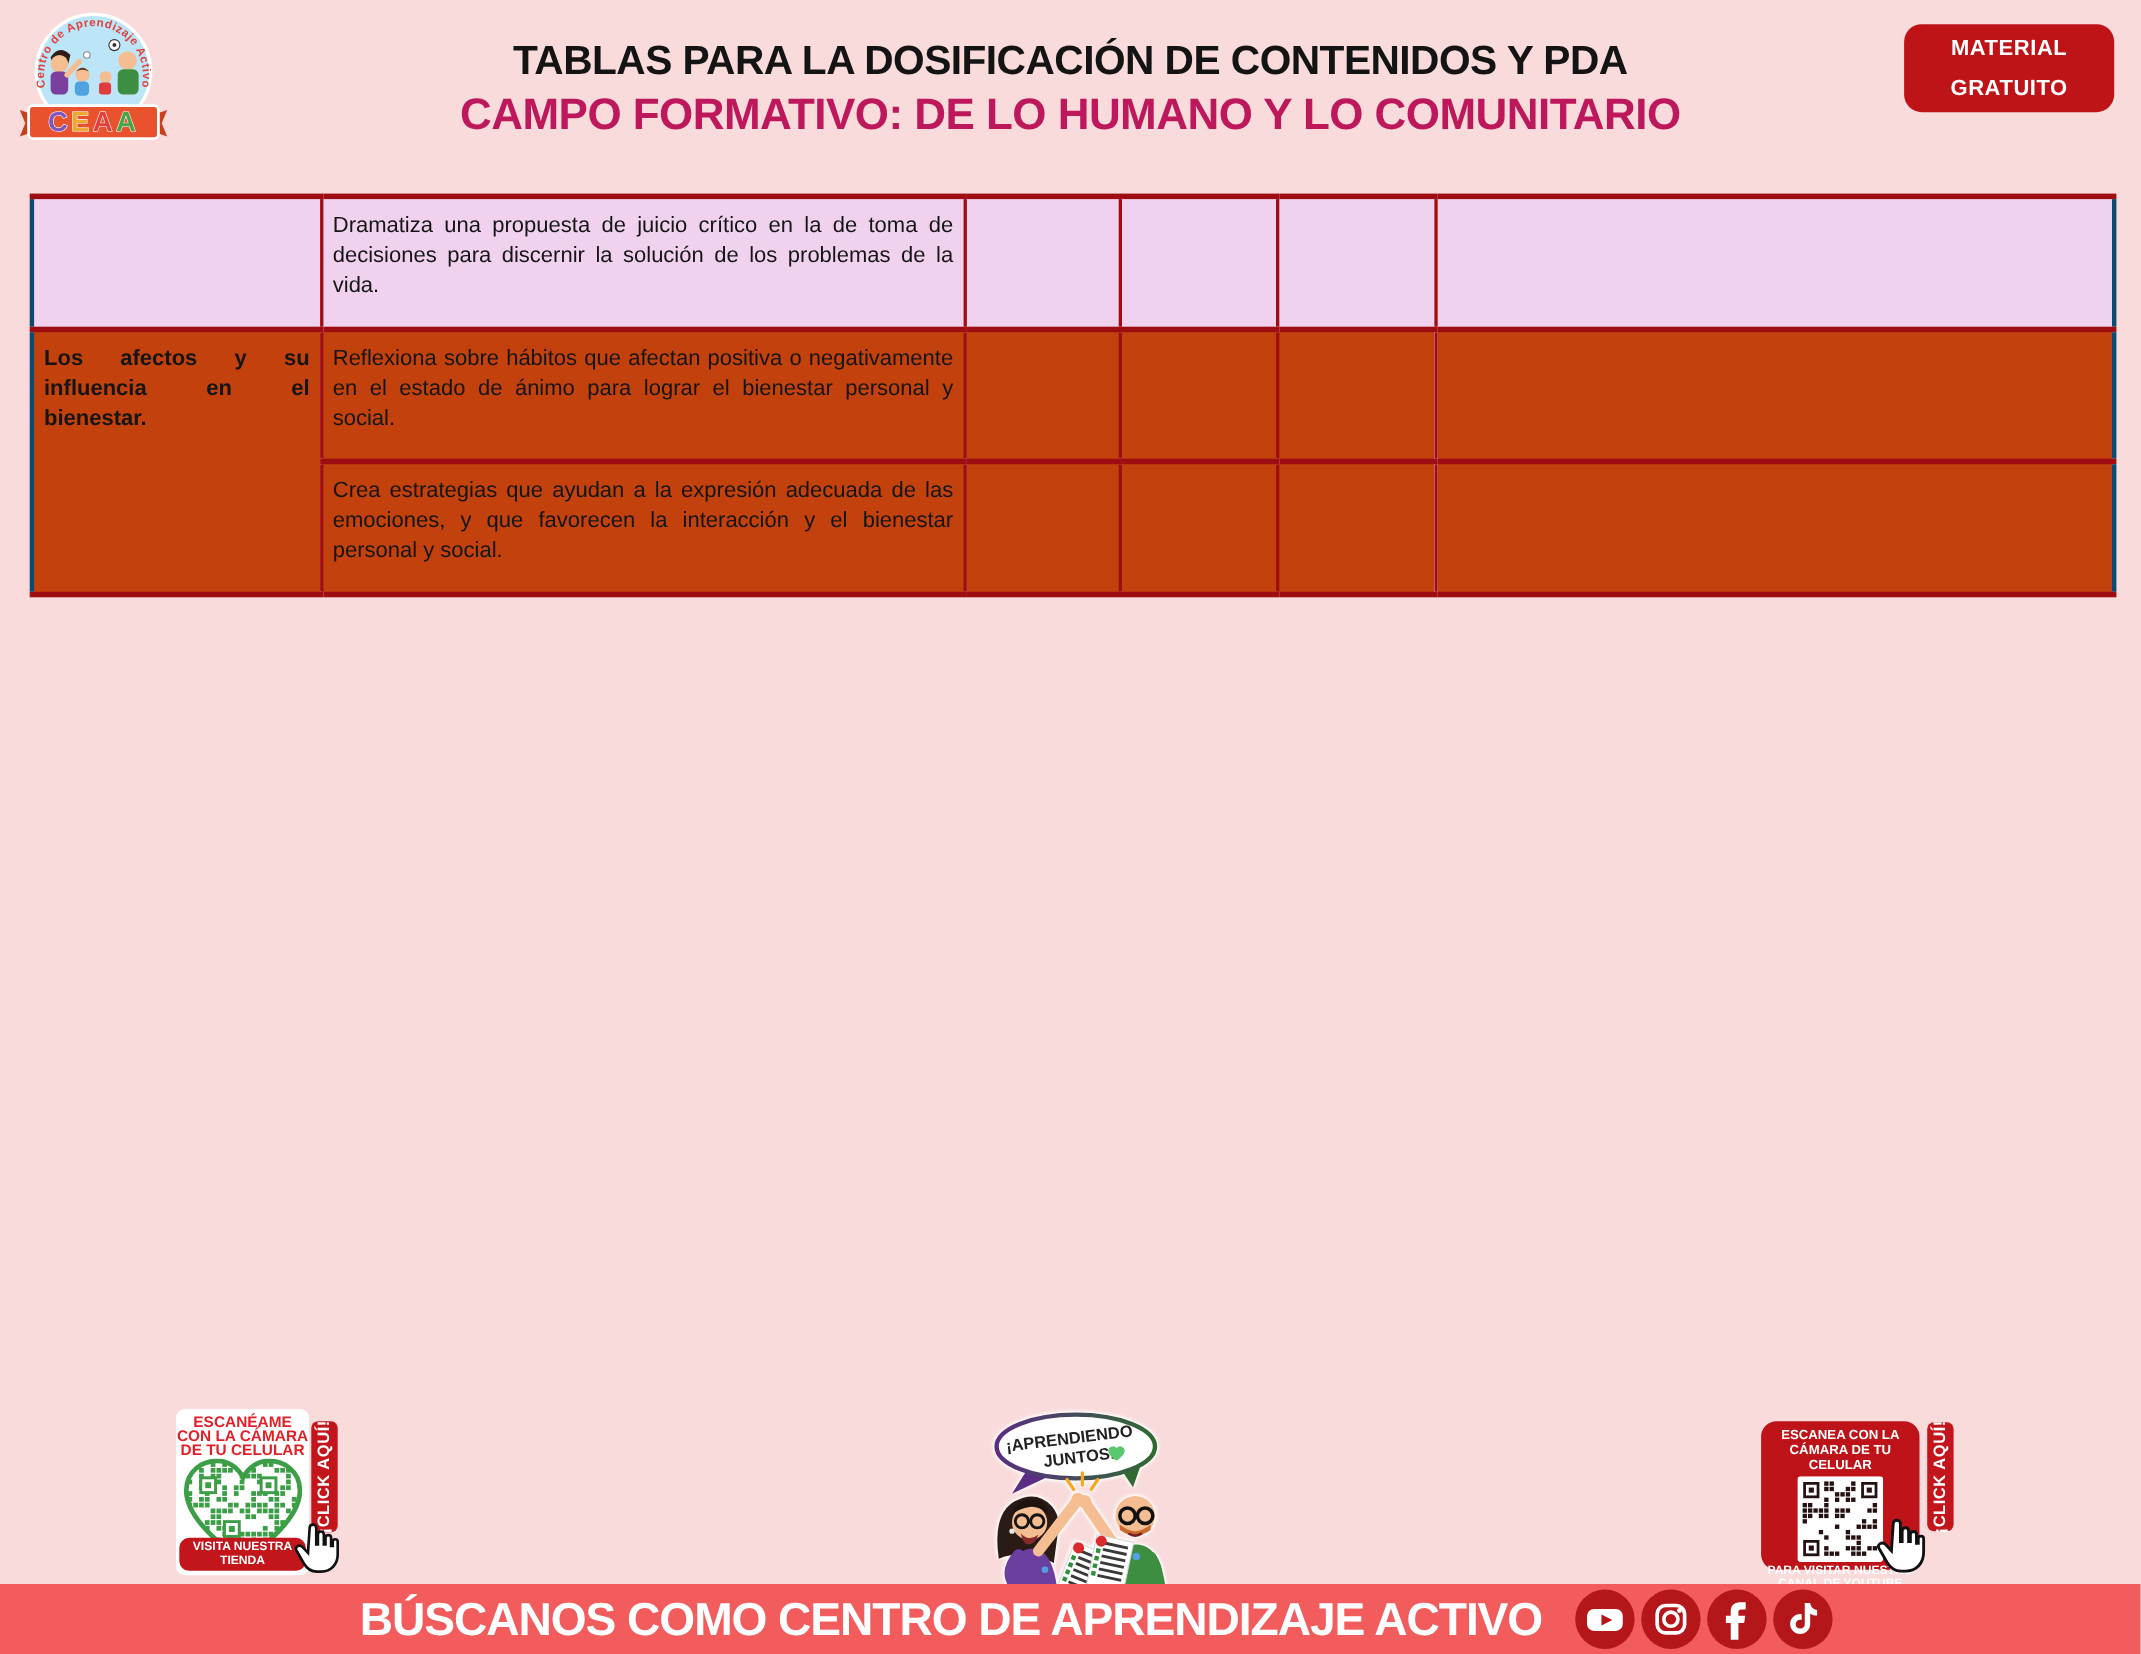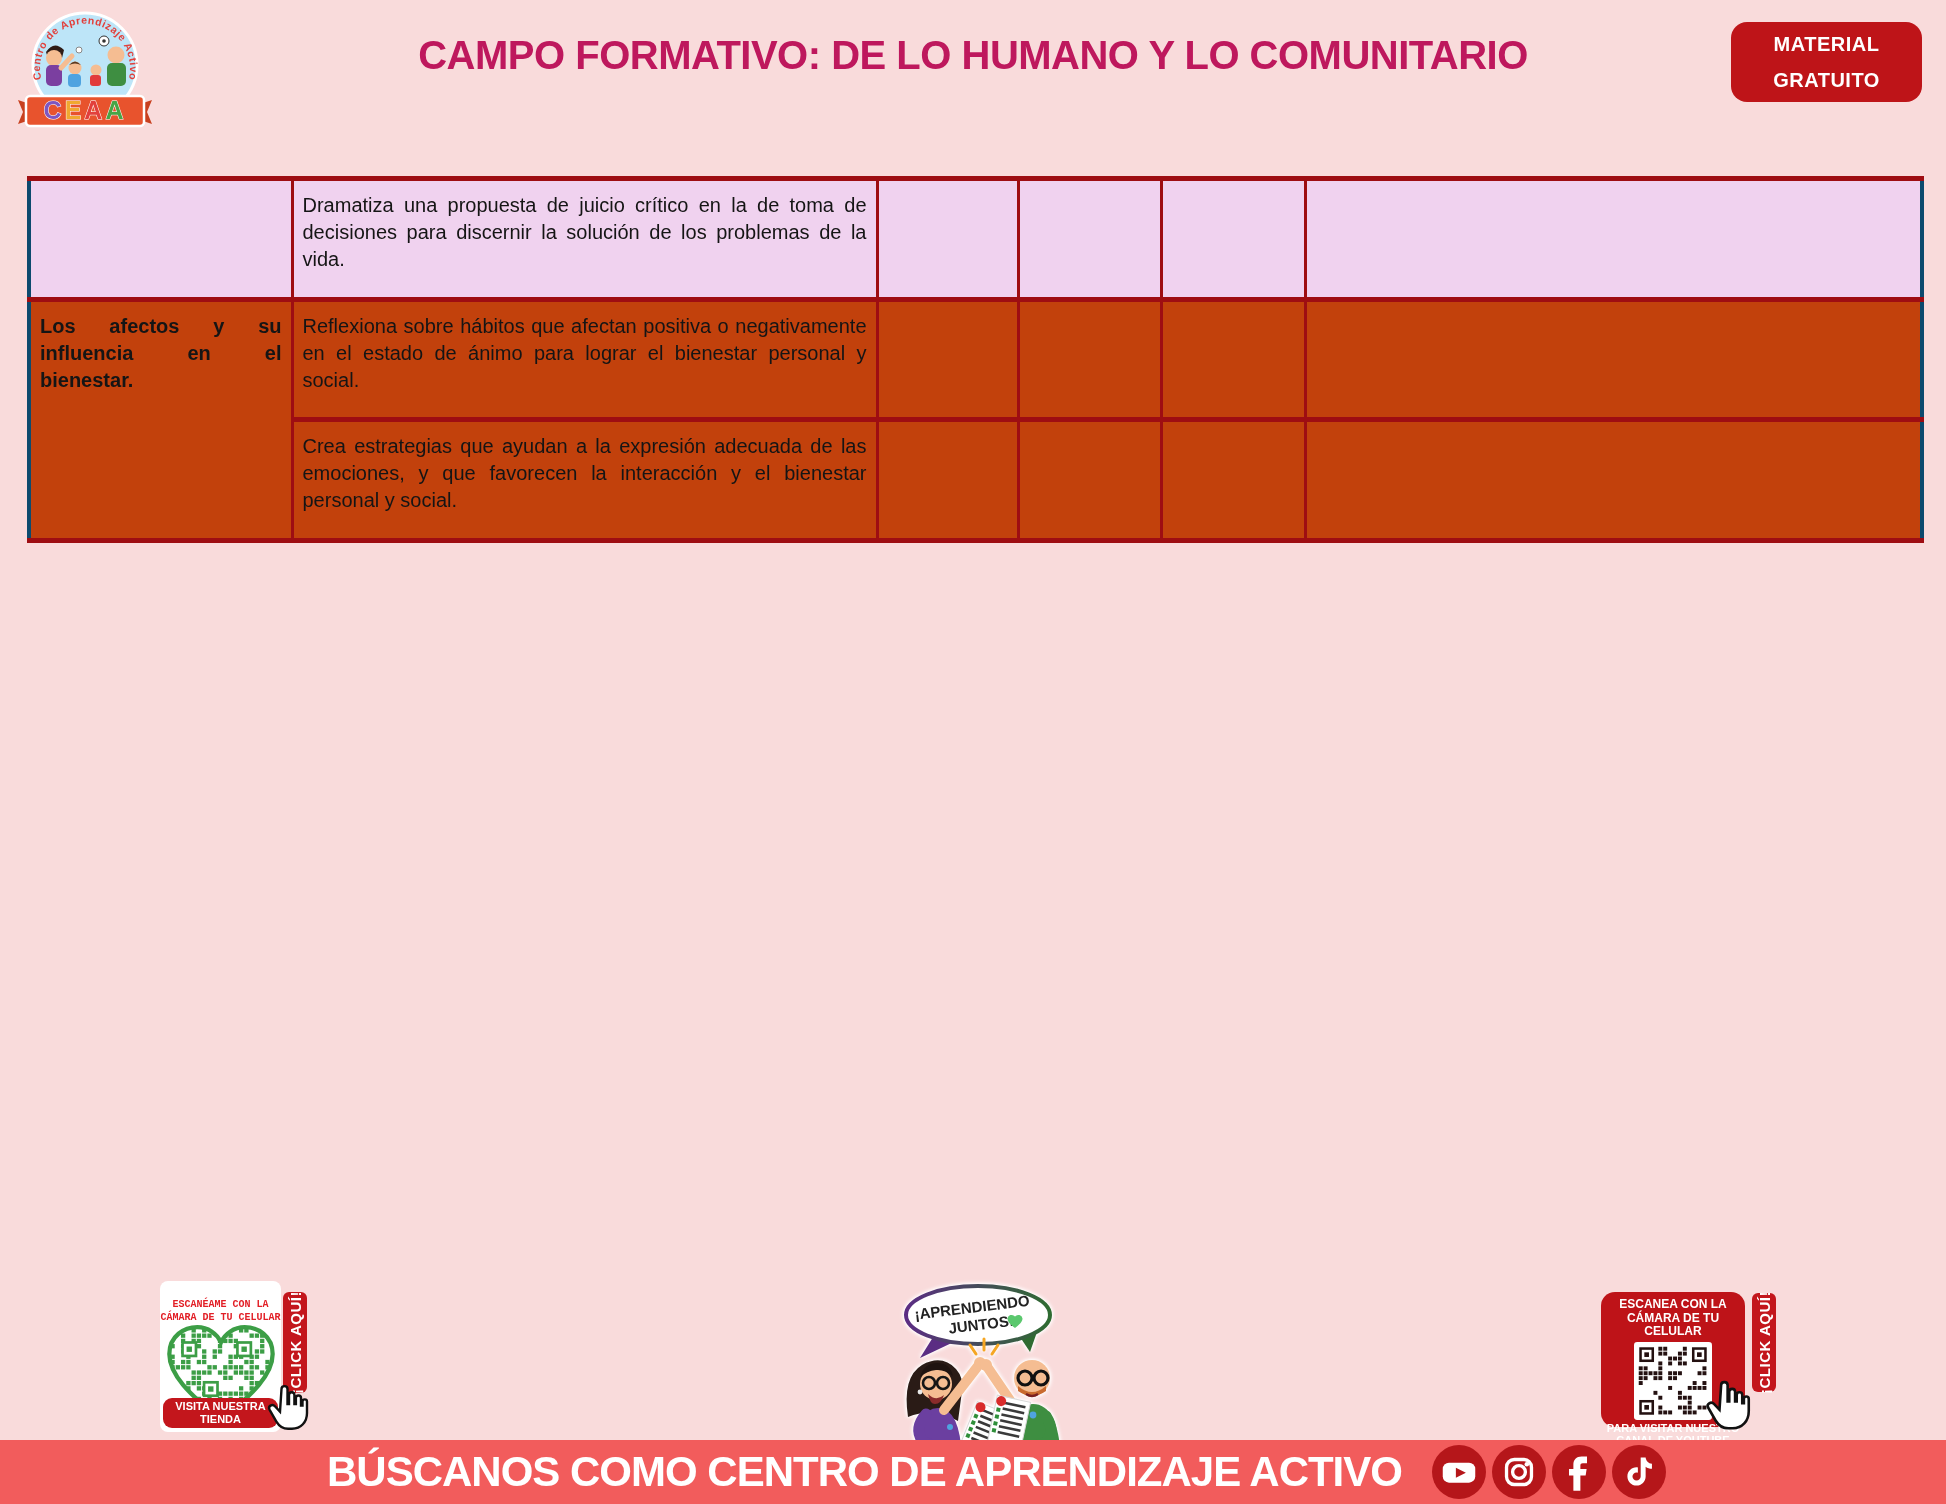--- a/index.html
+++ b/index.html
@@ -44,21 +44,21 @@
   }
   .footer-text{color:#fff;font-weight:bold;font-size:42px;letter-spacing:-1px;white-space:nowrap;margin-left:47px;}
   .social-row{display:flex;gap:6px;align-items:center;}
   .social-circle{width:54px;height:54px;border-radius:50%;background:#B5161A;
     display:flex;align-items:center;justify-content:center;}
   
   .store-card{
     position:absolute;left:160px;top:1281px;width:121px;height:151px;
     background:#fff;border-radius:8px;text-align:center;z-index:2;
   }
-  .store-heading{color:#E21F26;font-weight:bold;font-size:10px;line-height:13px;padding-top:17px;font-family:Liberation Mono, monospace;}
+  .store-heading{color:#E21F26;font-weight:bold;font-size:14px;line-height:13px;padding-top:5px;}
   .store-pill{
     position:absolute;left:3px;right:3px;bottom:4px;background:#C3161C;color:#fff;
     font-weight:bold;font-size:11px;line-height:13px;border-radius:9px;padding:2px 0;
   }
   .ribbon{
     position:absolute;width:24px;background:#C3161C;border-radius:6px;
     color:#fff;font-weight:bold;font-size:15px;letter-spacing:0.5px;
     writing-mode:vertical-rl;transform:rotate(180deg);
     display:flex;align-items:center;justify-content:center;z-index:3;white-space:nowrap;
   }
@@ -111,20 +111,21 @@
     <polygon points="2,92 14,96 14,112 2,116 7,104" fill="#C8401F"></polygon>
     <polygon points="136,92 124,96 124,112 136,116 131,104" fill="#C8401F"></polygon>
     <rect x="10" y="88" width="118" height="30" rx="4" fill="#E8532D" stroke="#fff" stroke-width="2.5"></rect>
     <text x="69" y="111" text-anchor="middle" font-size="25" font-weight="bold" letter-spacing="3" stroke="#fff" stroke-width="1" paint-order="stroke">
       <tspan fill="#7D57C1">C</tspan><tspan fill="#F0A830">E</tspan><tspan fill="#E2403C">A</tspan><tspan fill="#47A547">A</tspan>
     </text>
   </svg>
 </div>
 
 <div class="titles">
+  <div class="title-line">TABLAS PARA LA DOSIFICACIÓN DE CONTENIDOS Y PDA</div>
   <div class="subtitle">CAMPO FORMATIVO: DE LO HUMANO Y LO COMUNITARIO</div>
 </div>
 
 <div class="free-badge">
   <span>MATERIAL</span>
   <span>GRATUITO</span>
 </div>
 
 <table class="dosif">
   <colgroup>

